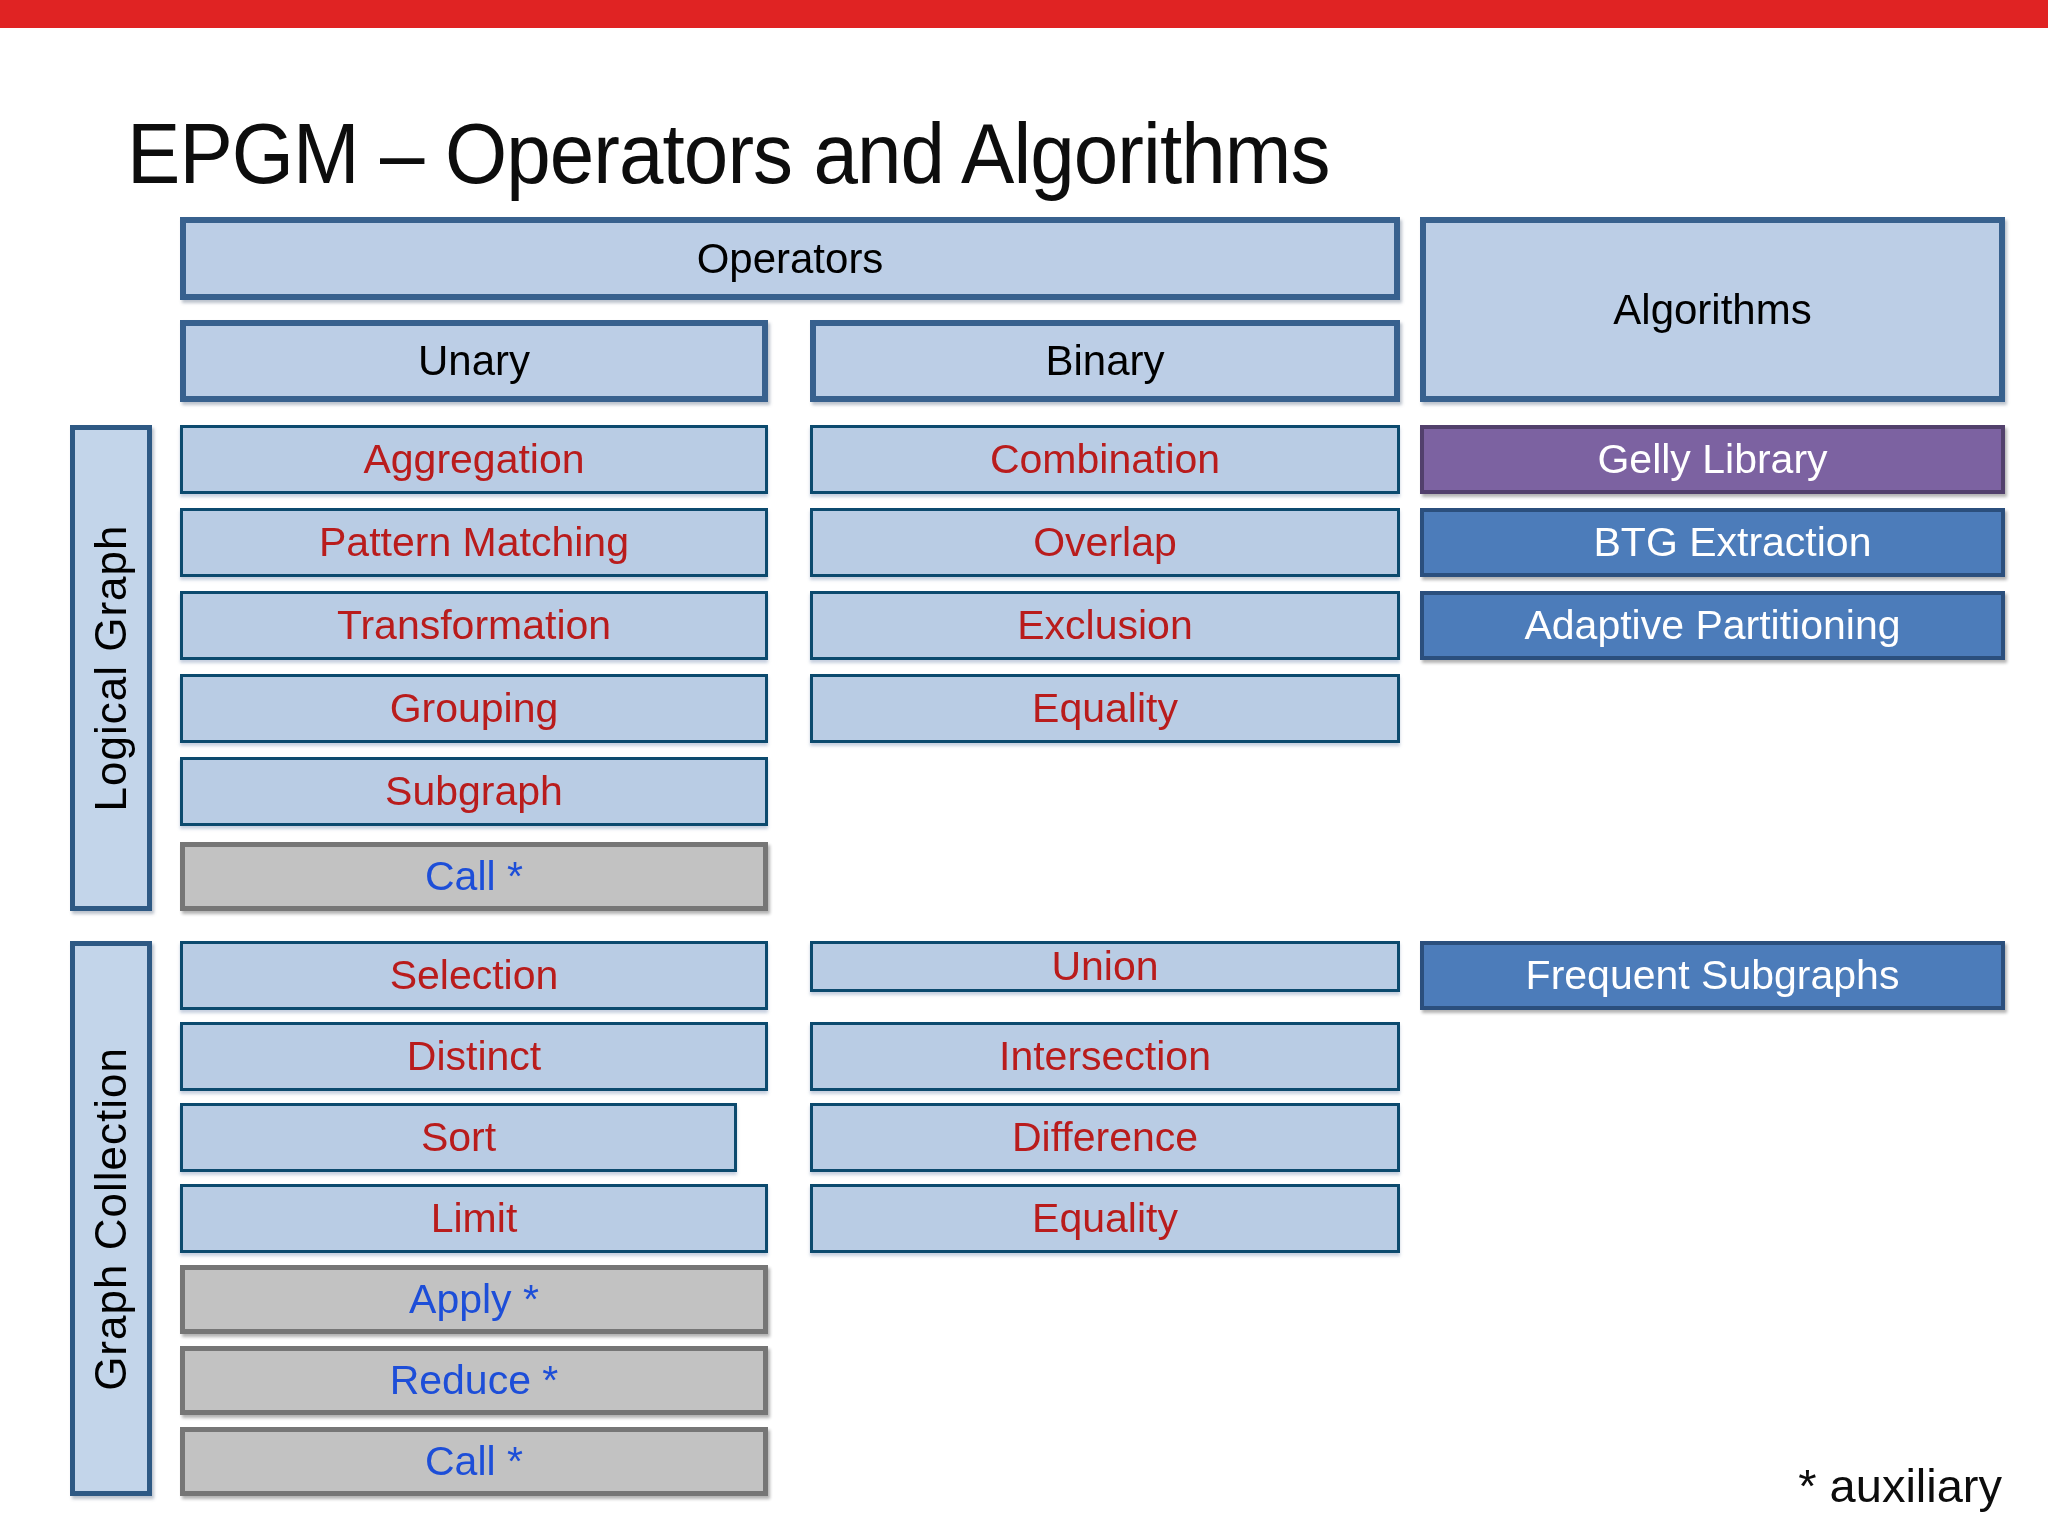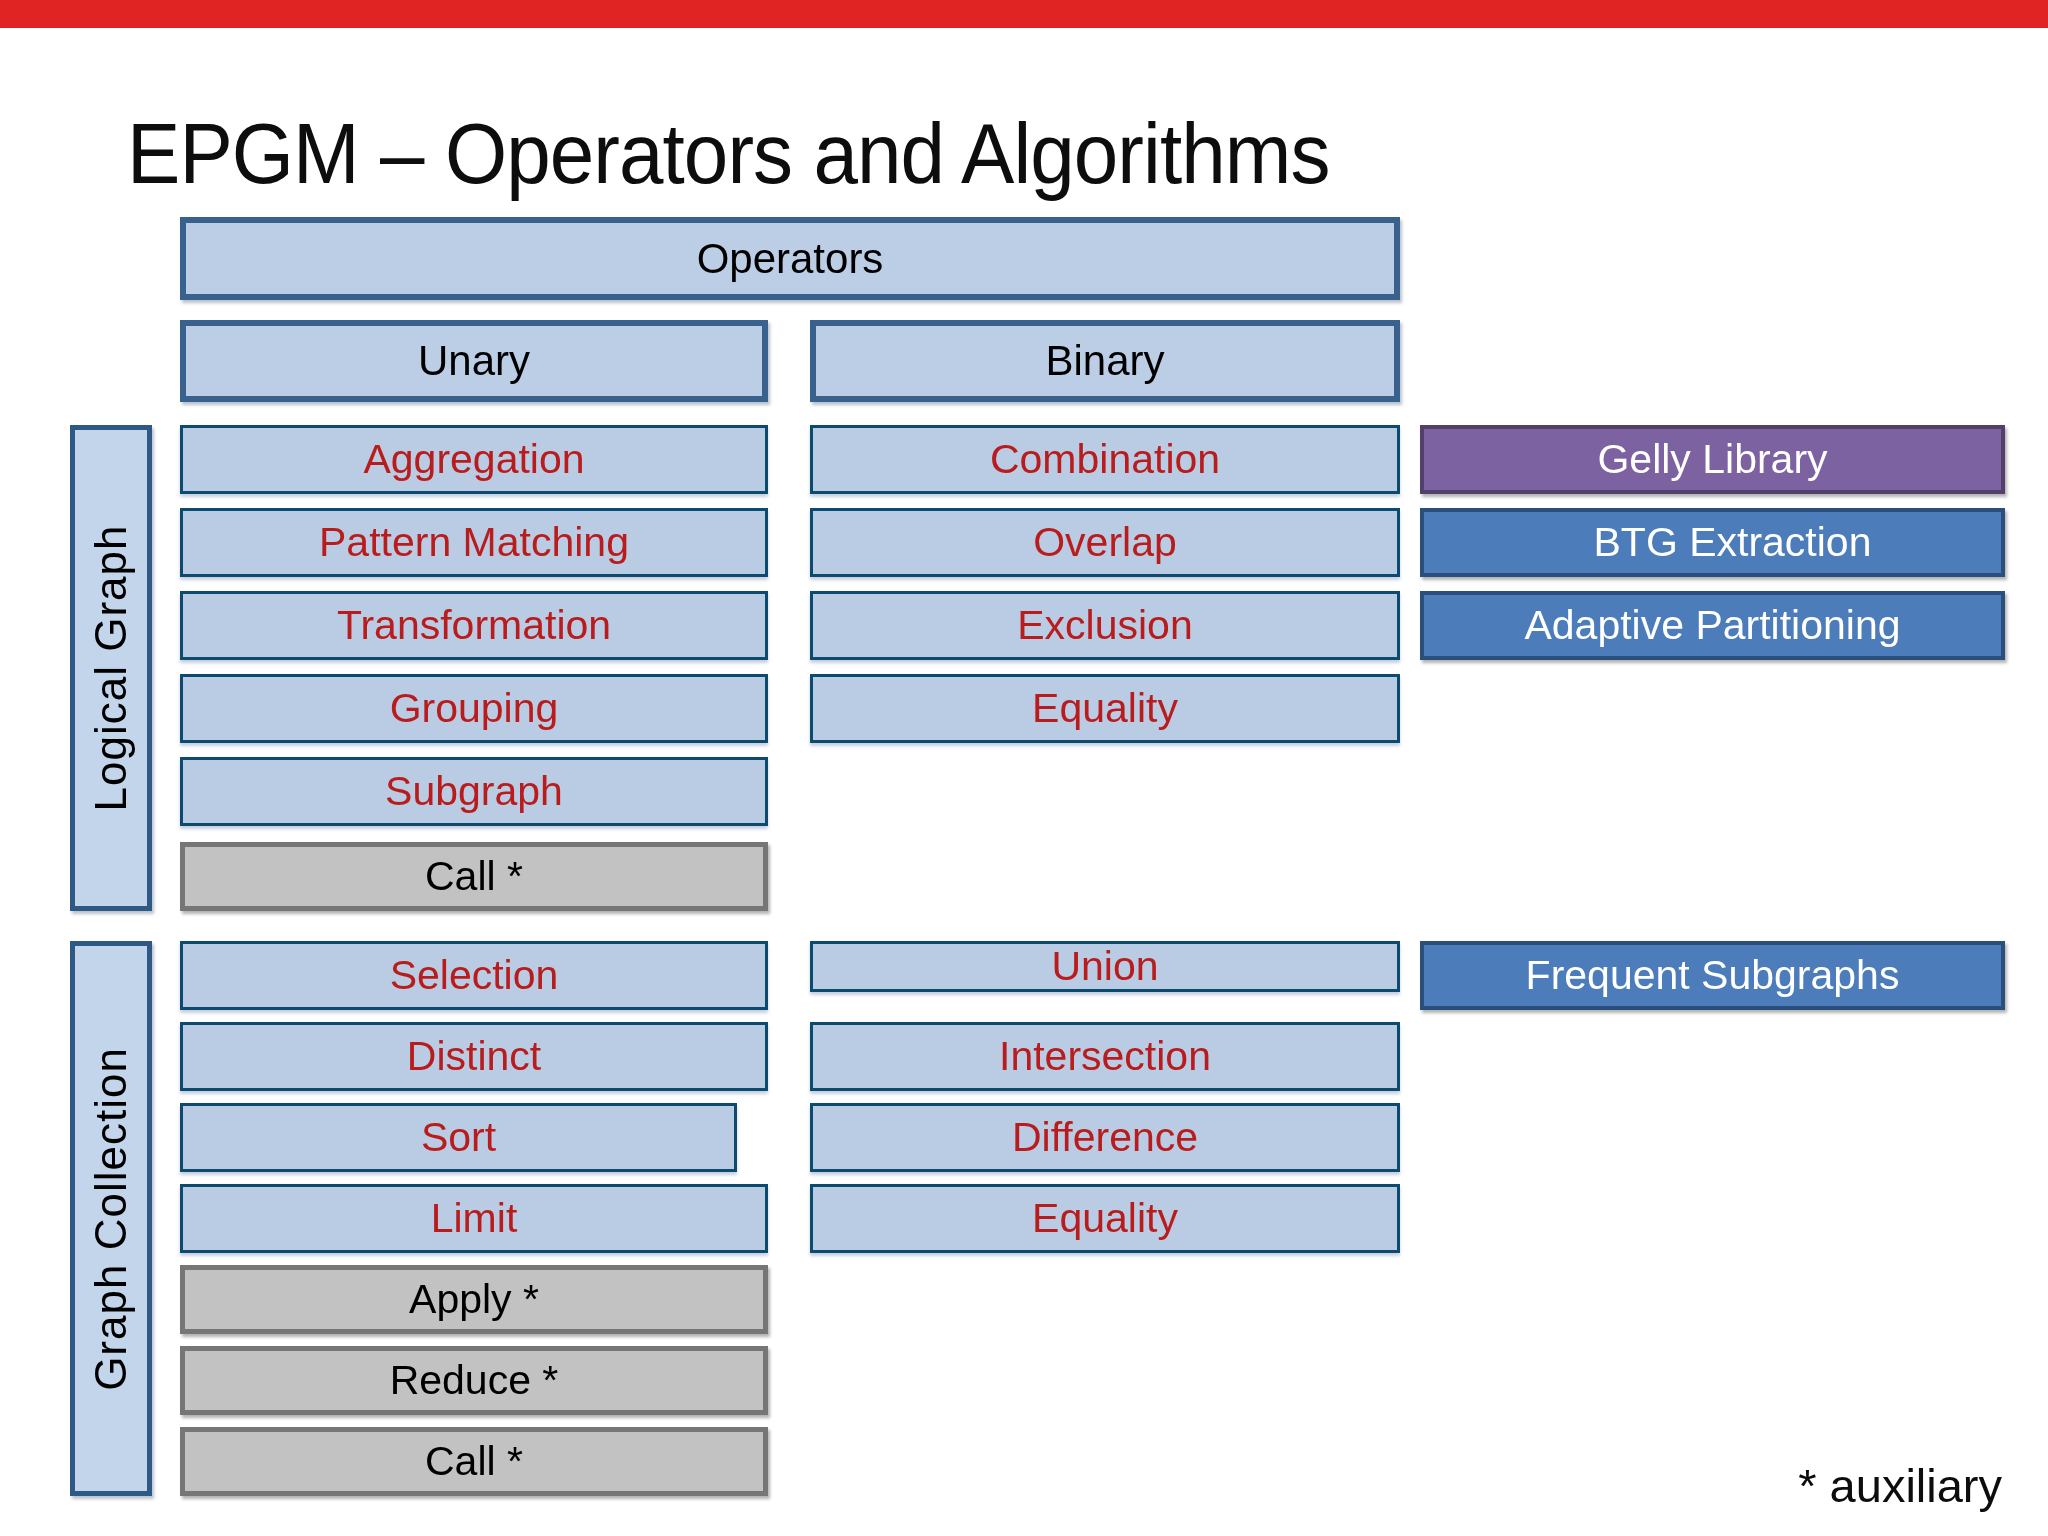--- a/index.html
+++ b/index.html
@@ -21,21 +21,21 @@
   }
   .hdr {
     background:#bccee6; border:6px solid #38618e; color:#000;
     font-size:42px; box-shadow:2px 3px 3px rgba(60,80,110,0.35);
   }
   .v-light {
     background:#b9cce4; border:3px solid #0c4a6e; color:#b91c1c;
     font-size:41px; box-shadow:0 3px 3px rgba(130,150,185,0.45);
   }
   .v-gray {
-    background:#c2c2c2; border:5px solid #767676; color:#000000;
+    background:#c2c2c2; border:5px solid #767676; color:#1d4ed8;
     font-size:41px; box-shadow:2px 3px 3px rgba(0,0,0,0.3);
   }
   .v-purple {
     background:#7c62a1; border:4px solid #52406c; color:#ffffff;
     font-size:41px; box-shadow:2px 3px 3px rgba(0,0,0,0.3);
   }
   .v-blue {
     background:#4c7cba; border:4px solid #2b4f7d; color:#ffffff;
     font-size:41px; box-shadow:2px 3px 3px rgba(0,0,0,0.3);
   }
@@ -58,20 +58,21 @@
   <div class="topbar" style="background: rgb(224, 35, 35);"></div>
 
   <div class="title">EPGM – Operators and Algorithms</div>
 
   <div class="box hdr" style="left:180px; top:217px; width:1220px; height:83px;">Operators</div>
 
   <div class="box hdr" style="left:180px; top:320px; width:588px; height:82px;">Unary</div>
 
   <div class="box hdr" style="left:810px; top:320px; width:590px; height:82px;">Binary</div>
 
+  <div class="box hdr" style="left:1420px; top:217px; width:585px; height:185px;">Algorithms</div>
 
   <div id="grid">
       <div class="box sec-label" style="left: 70px; top: 425px; width: 82px; height: 486px;">
         <span>Logical Graph</span>
       </div>
       <div class="box v-light" style="left: 180px; top: 425px; width: 588px; height: 69px;">Aggregation</div>
       <div class="box v-light" style="left: 180px; top: 508px; width: 588px; height: 69px;">Pattern Matching</div>
       <div class="box v-light" style="left: 180px; top: 591px; width: 588px; height: 69px;">Transformation</div>
       <div class="box v-light" style="left: 180px; top: 674px; width: 588px; height: 69px;">Grouping</div>
       <div class="box v-light" style="left: 180px; top: 757px; width: 588px; height: 69px;">Subgraph</div>

